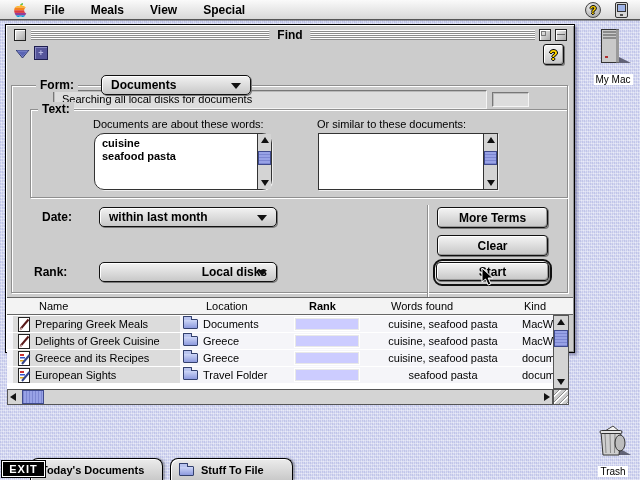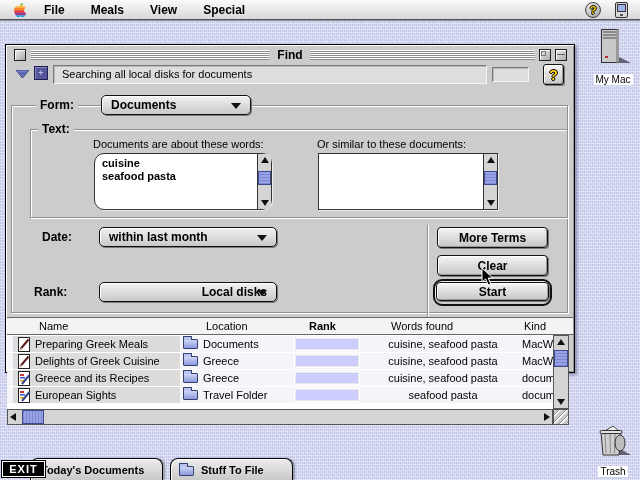--- a/index.html
+++ b/index.html
@@ -17,35 +17,35 @@
   
   #menubar { left:0; top:0; width:640px; height:20px;
     background:linear-gradient(#fafafa,#d8d8d8);
     border-bottom:1px solid #555; box-shadow:0 1px 0 rgba(0,0,0,.35);
     display:flex; align-items:center; padding:0 8px; }
   .menu-item { font-weight:bold; font-size:12px; color:#000; margin-right:26px; }
   #menubar .spacer { flex:1; }
   .mb-icon { display:flex; align-items:center; justify-content:center; width:22px; height:18px; }
 
   
-  #find-window { left:5px; top:44px; width:570px; height:329px;
+  #find-window { left:5px; top:24px; width:570px; height:329px;
     background:#ccc; border:1px solid #000;
     box-shadow:inset 1px 1px 0 #fff, inset -1px -1px 0 #919191, 2px 2px 3px rgba(40,40,90,.45); }
   #titlebar { left:1px; top:1px; width:566px; height:18px; background:#ccc; }
   .stripes { position:absolute; top:4px; bottom:4px;
     background:repeating-linear-gradient(180deg,#fff 0 1px,#8c8c8c 1px 2px); }
   #title-text { position:absolute; top:2px; left:50%; transform:translateX(-50%);
     font-size:12px; font-weight:bold; background:#ccc; padding:0 8px; line-height:15px; }
   .tb-box { position:absolute; top:3px; width:12px; height:12px; background:linear-gradient(135deg,#eee,#aaa);
     border:1px solid #222; box-shadow:inset 1px 1px 0 #fff; }
   .tb-box.inner-line::after { content:""; position:absolute; left:1px; top:1px; right:4px; bottom:4px; border:1px solid #777; }
 
   
   .sunken { background:#ddd; border:1px solid #777; border-bottom-color:#f4f4f4; border-right-color:#f4f4f4;
-    box-shadow:inset 1px 1px 0 #b9b9b9; }
+    box-shadow:inset 1px 1px 0 #b9b9b9;margin-top:45px; }
   .popup { background:linear-gradient(#f2f2f2,#c8c8c8); border:1px solid #111; border-radius:5px;
     box-shadow:1px 1px 0 #7a7a7a, inset 1px 1px 0 #fff; font-weight:bold; font-size:12px;
     display:flex; align-items:center; padding:0 9px; }
   .popup .pp-arrow { position:absolute; right:9px; top:50%; margin-top:-2px; width:0; height:0;
     border-left:5px solid transparent; border-right:5px solid transparent; border-top:6px solid #111; }
   .btn { background:linear-gradient(#f4f4f4,#c6c6c6); border:1px solid #111; border-radius:4px;
     box-shadow:1px 1px 0 #7a7a7a, inset 1px 1px 0 #fff, inset -1px -1px 0 #9a9a9a;
     font-weight:bold; font-size:12px; display:flex; align-items:center; justify-content:center; }
   .default-ring { border:2px solid #111; border-radius:9px; padding:1px; background:#ccc;
     box-shadow:inset 1px 1px 0 #eee; }

